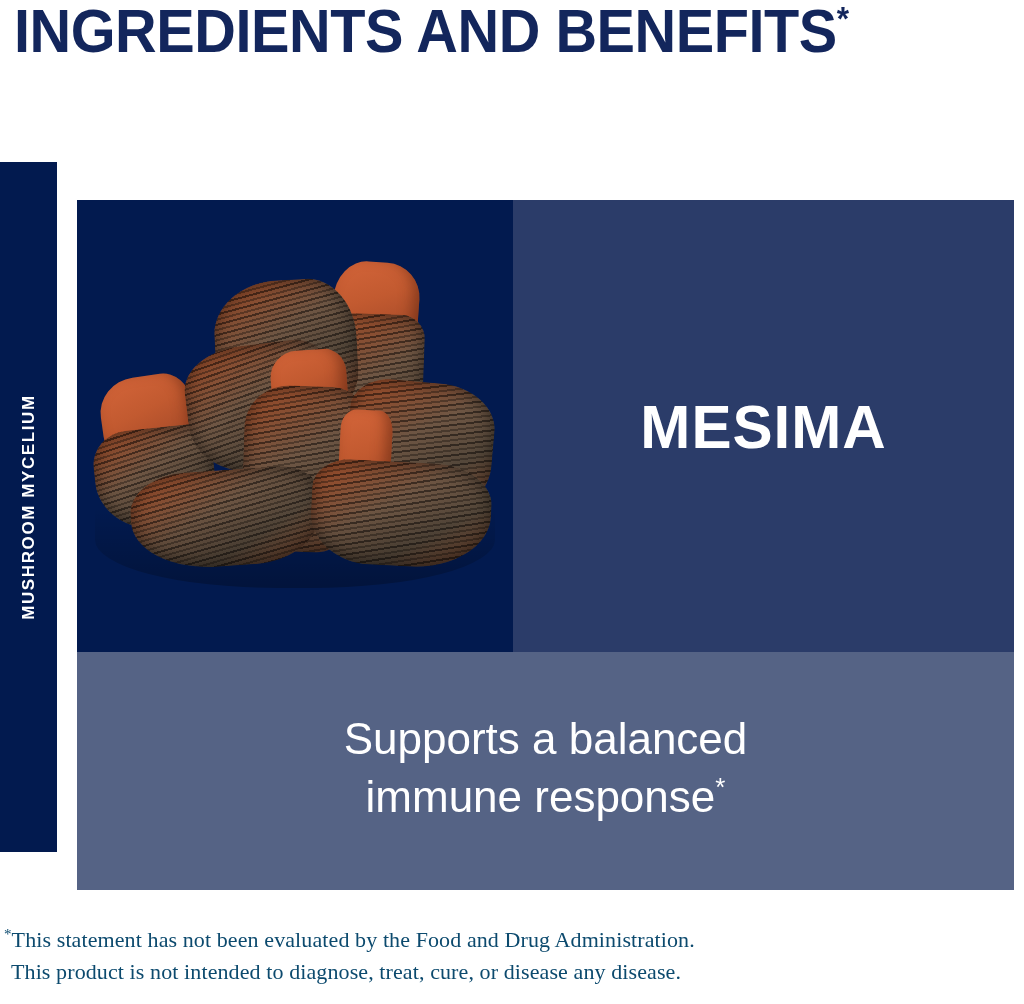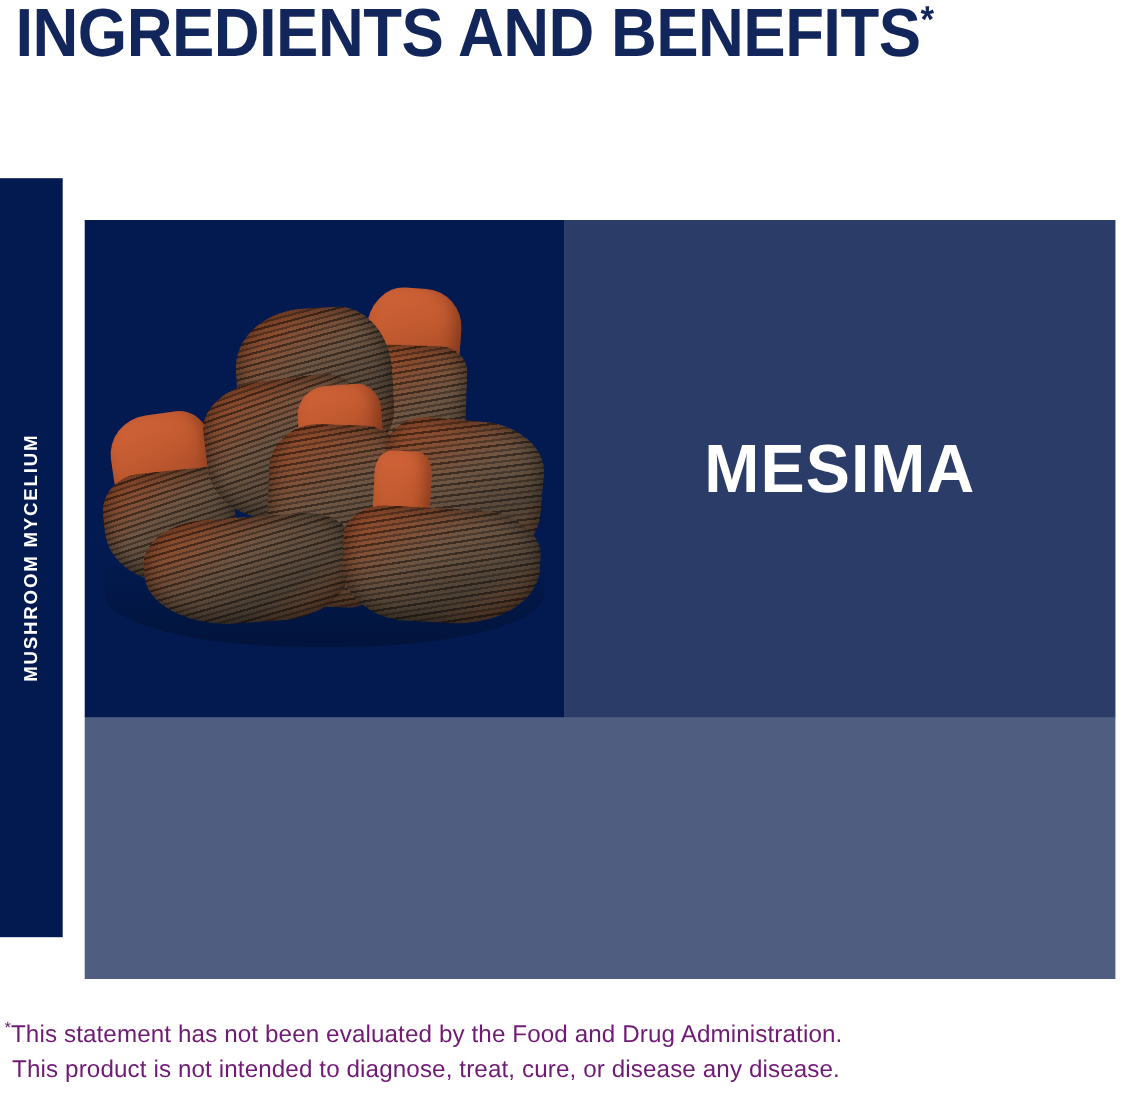--- a/index.html
+++ b/index.html
@@ -117,22 +117,22 @@
     font-size:26px;
     vertical-align:super;
     line-height:0;
   }
 
   
   .disclaimer {
     position:absolute;
     left:4px; top:924px;
     width:900px;
-    color:#701a75;
-    font-family:Liberation Sans, sans-serif;
+    color:#0c4a6e;
+    font-family:Liberation Serif, serif;
     font-weight:normal;
     font-size:22px;
     line-height:32px;
     letter-spacing:0.1px;
   }
   .disclaimer .sup {
     font-size:15px;
     vertical-align:super;
     line-height:0;
   }
@@ -214,18 +214,24 @@
                border-radius:0 0 46% 46%/0 0 60% 60%; opacity:.55;"></div>
         </div>
       </div>
 
       <div class="name-block">
         <div class="ingredient-name">MESIMA</div>
       </div>
 
     </div>
 
+    <div class="card-bottom">
+      <div class="benefit">
+        <span>Supports a balanced</span><br>
+        <span>immune response</span><span class="sup">*</span>
+      </div>
+    </div>
 
   </div>
 
   <div class="disclaimer"><span class="sup">*</span><span>This statement has not been evaluated by the Food and Drug Administration.</span><span class="line2">This product is not intended to diagnose, treat, cure, or disease any disease.</span></div>
 
 </div>
 
 </body></html>

